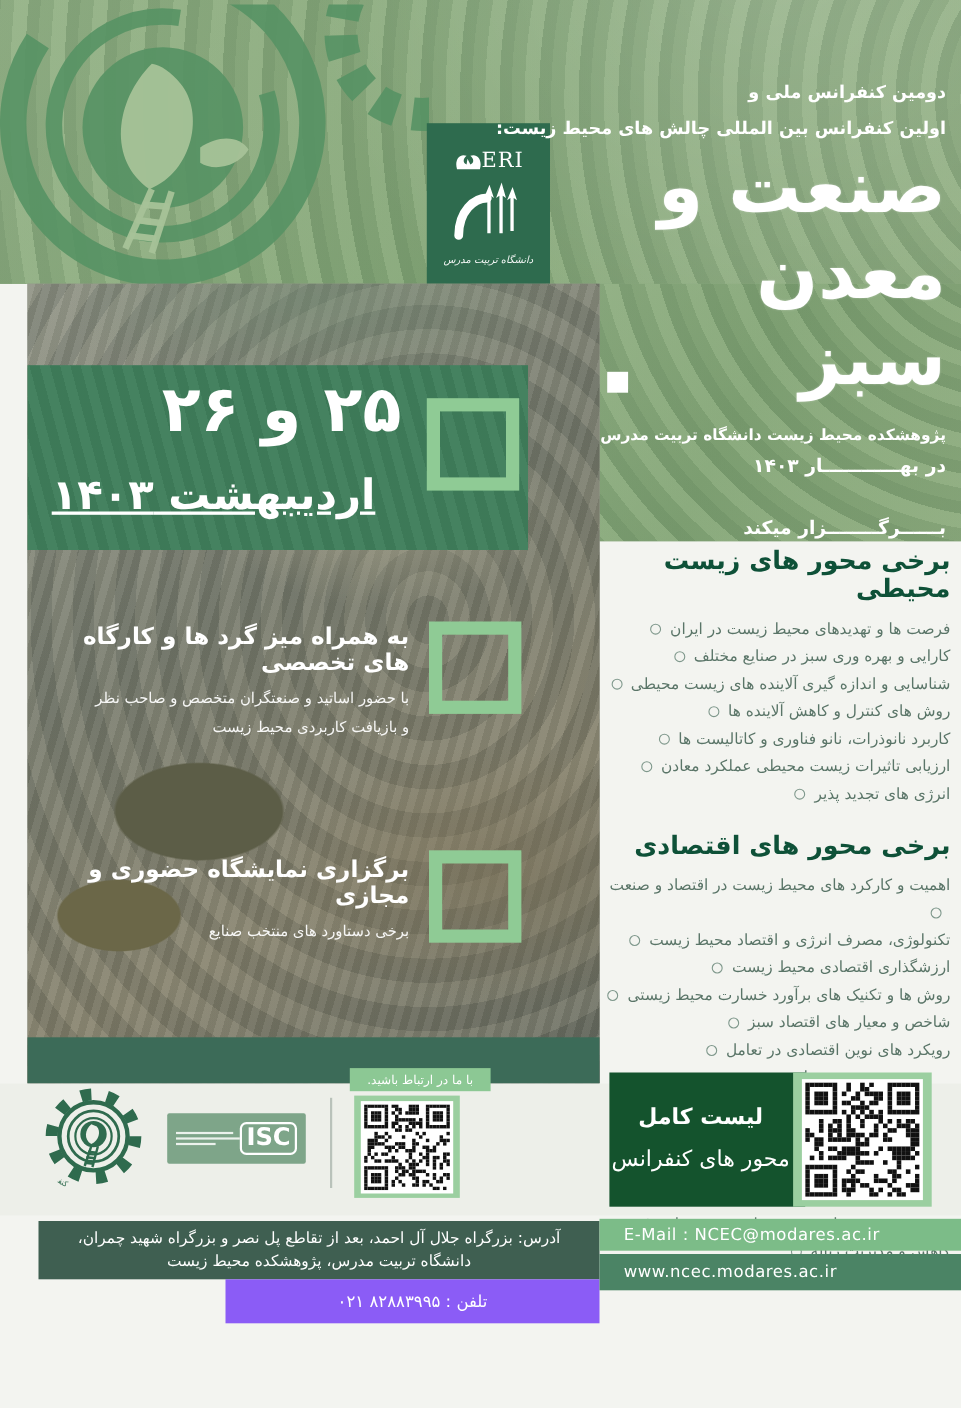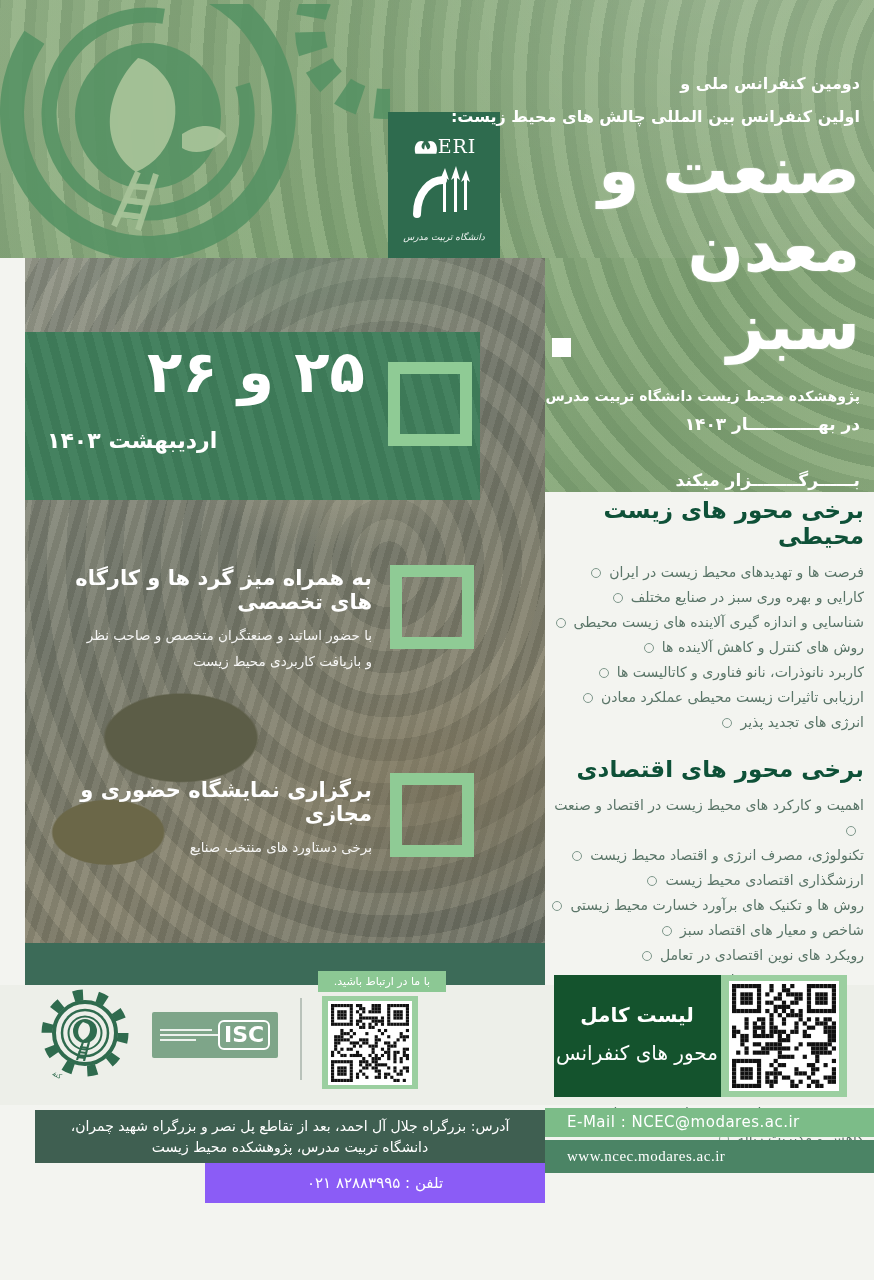--- a/index.html
+++ b/index.html
@@ -54,21 +54,21 @@
   .tmu{position:absolute;left:0;top:52px;width:112px;text-align:center;}
   .tmu-cal{color:#fff;font-size:9px;direction:rtl;margin-top:-2px;font-style:italic;opacity:.95;}
 
   
   .watermark{position:absolute;left:-14px;top:4px;width:404px;height:256px;}
 
   
   .banner{position:absolute;left:25px;top:332px;width:455px;height:168px;background:#3f7e5b;
     background-image:repeating-linear-gradient(75deg, rgba(255,255,255,.03) 0 9px, rgba(0,0,0,.04) 9px 18px);}
   .days{position:absolute;right:115px;top:6px;direction:rtl;color:#fff;font-size:58px;font-weight:bold;}
-  .month{position:absolute;left:22px;top:96px;direction:rtl;color:#fff;font-size:22px;font-weight:bold;}
+  .month{position:absolute;left:22px;top:96px;direction:rtl;color:#fff;font-size:38px;font-weight:bold;text-decoration:underline;}
 
   
   .sq{position:absolute;width:60px;height:60px;border:12px solid #8fcb95;}
   .sq1{left:388px;top:362px;} .sq2{left:390px;top:565px;} .sq3{left:390px;top:773px;}
 
   
   .feature{position:absolute;left:38px;width:334px;direction:rtl;text-align:right;color:#fff;}
   .f1{top:566px;} .f2{top:778px;}
   .feature .f-title{font-size:21px;font-weight:bold;margin-bottom:9px;}
   .feature .f-line{font-size:13.5px;line-height:1.9;color:rgba(255,255,255,.93);}
@@ -103,21 +103,21 @@
   
   .address{position:absolute;left:35px;top:1110px;width:510px;height:53px;background:#3f5f51;color:#fff;
            direction:rtl;text-align:center;box-sizing:border-box;padding-top:8px;}
   .address .a1{font-size:14px;margin-bottom:5px;}
   .address .a2{font-size:14px;}
   .phone{position:absolute;left:205px;top:1163px;width:340px;height:40px;background:#8b5cf6;color:#fff;
          direction:rtl;text-align:center;font-size:15px;line-height:40px;}
   .email{position:absolute;left:545px;top:1108px;width:329px;height:29px;background:#7cbc88;color:#fff;
          font-size:15px;line-height:29px;padding-left:22px;box-sizing:border-box;letter-spacing:.5px;}
   .web{position:absolute;left:545px;top:1140px;width:329px;height:33px;background:#4b8465;color:#fff;
-       font-size:15px;line-height:33px;padding-left:22px;box-sizing:border-box;letter-spacing:.5px;font-family:Liberation Serif, serif;}
+       font-size:15px;line-height:33px;padding-left:22px;box-sizing:border-box;letter-spacing:.5px;}
 </style>
 </head>
 <body>
 
 <div class="poster">
 
   <div class="field field-right"></div>
   <div class="field field-top"></div>
 
   <svg class="watermark" viewBox="0 0 404 256">

